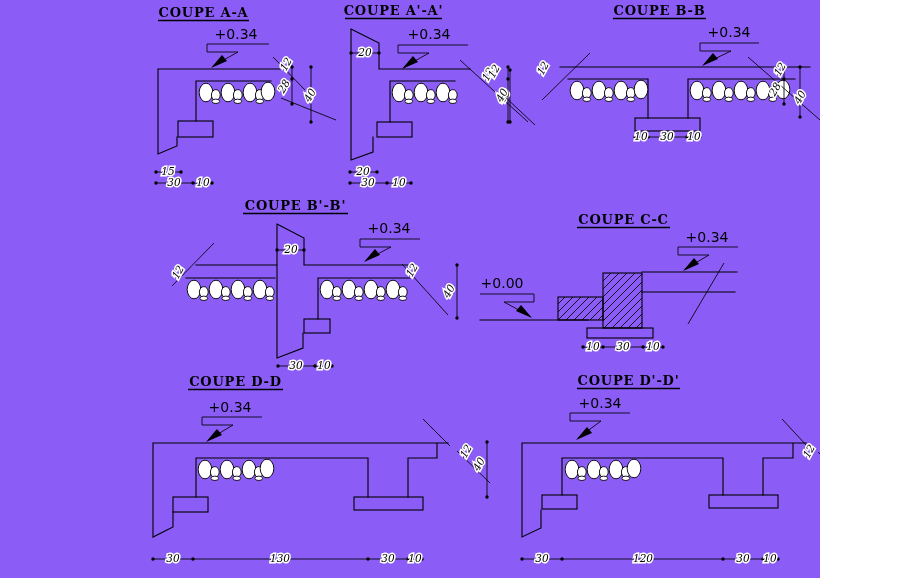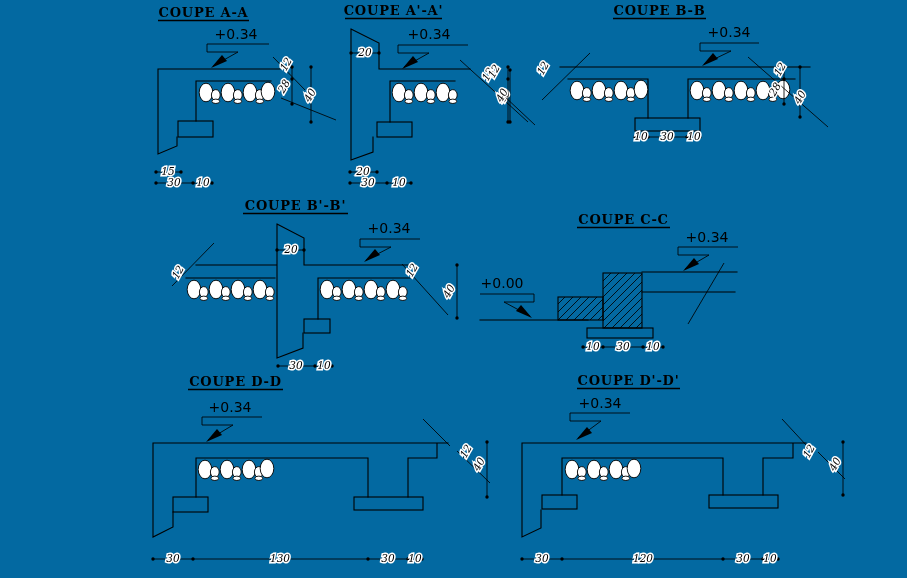--- a/index.html
+++ b/index.html
@@ -1,16 +1,16 @@
 <!DOCTYPE html>
 <html><head>
 <meta charset="utf-8">
 <style>
   html,body{margin:0;padding:0;background:#ffffff;}
-  .canvas{position:relative;width:907px;height:578px;background:#0369a1;overflow:hidden;}
+  .canvas{position:relative;width:820px;height:578px;background:#8b5cf6;overflow:hidden;}
   svg{display:block;}
   text{fill:#000;}
   .title{font:bold 13px "DejaVu Serif", serif;letter-spacing:.8px;}
   .elev{font:14px "DejaVu Sans", sans-serif;}
   .dim{font:italic 10.5px "DejaVu Serif", serif;paint-order:stroke;stroke:#fff;stroke-width:3px;fill:#000;}
   .s{stroke:#000;stroke-width:1.1;fill:none;stroke-linecap:square;}
   .u{stroke:#000;stroke-width:1.4;fill:none;}
   .t{stroke:#000;stroke-width:.85;fill:none;}
   .dot{fill:#000;stroke:none;}
   .blk{stroke:#000;stroke-width:.9;fill:#fff;}

